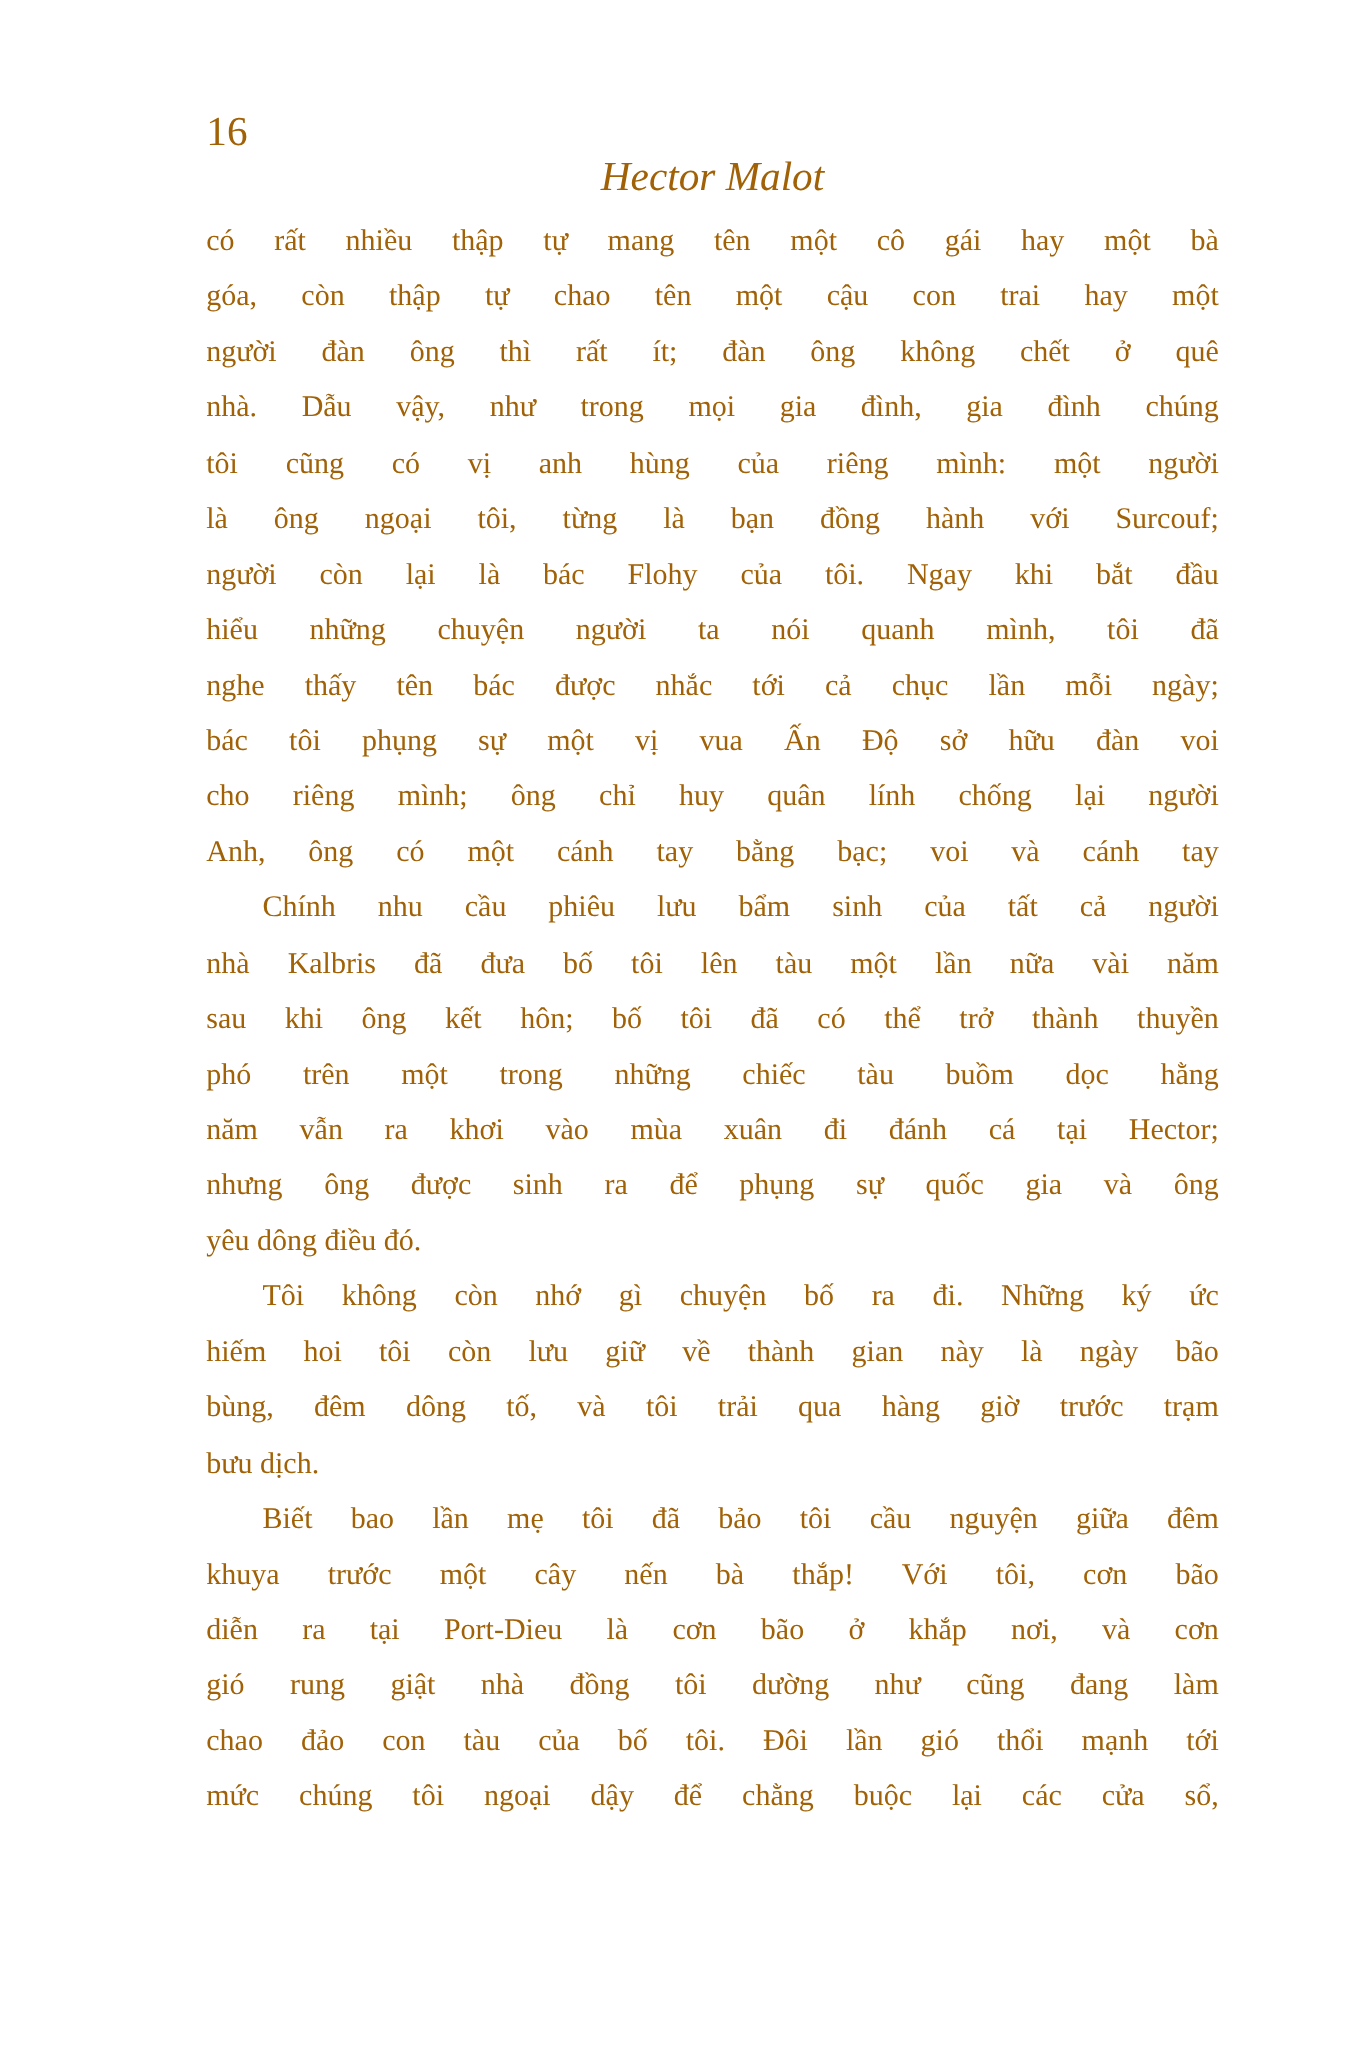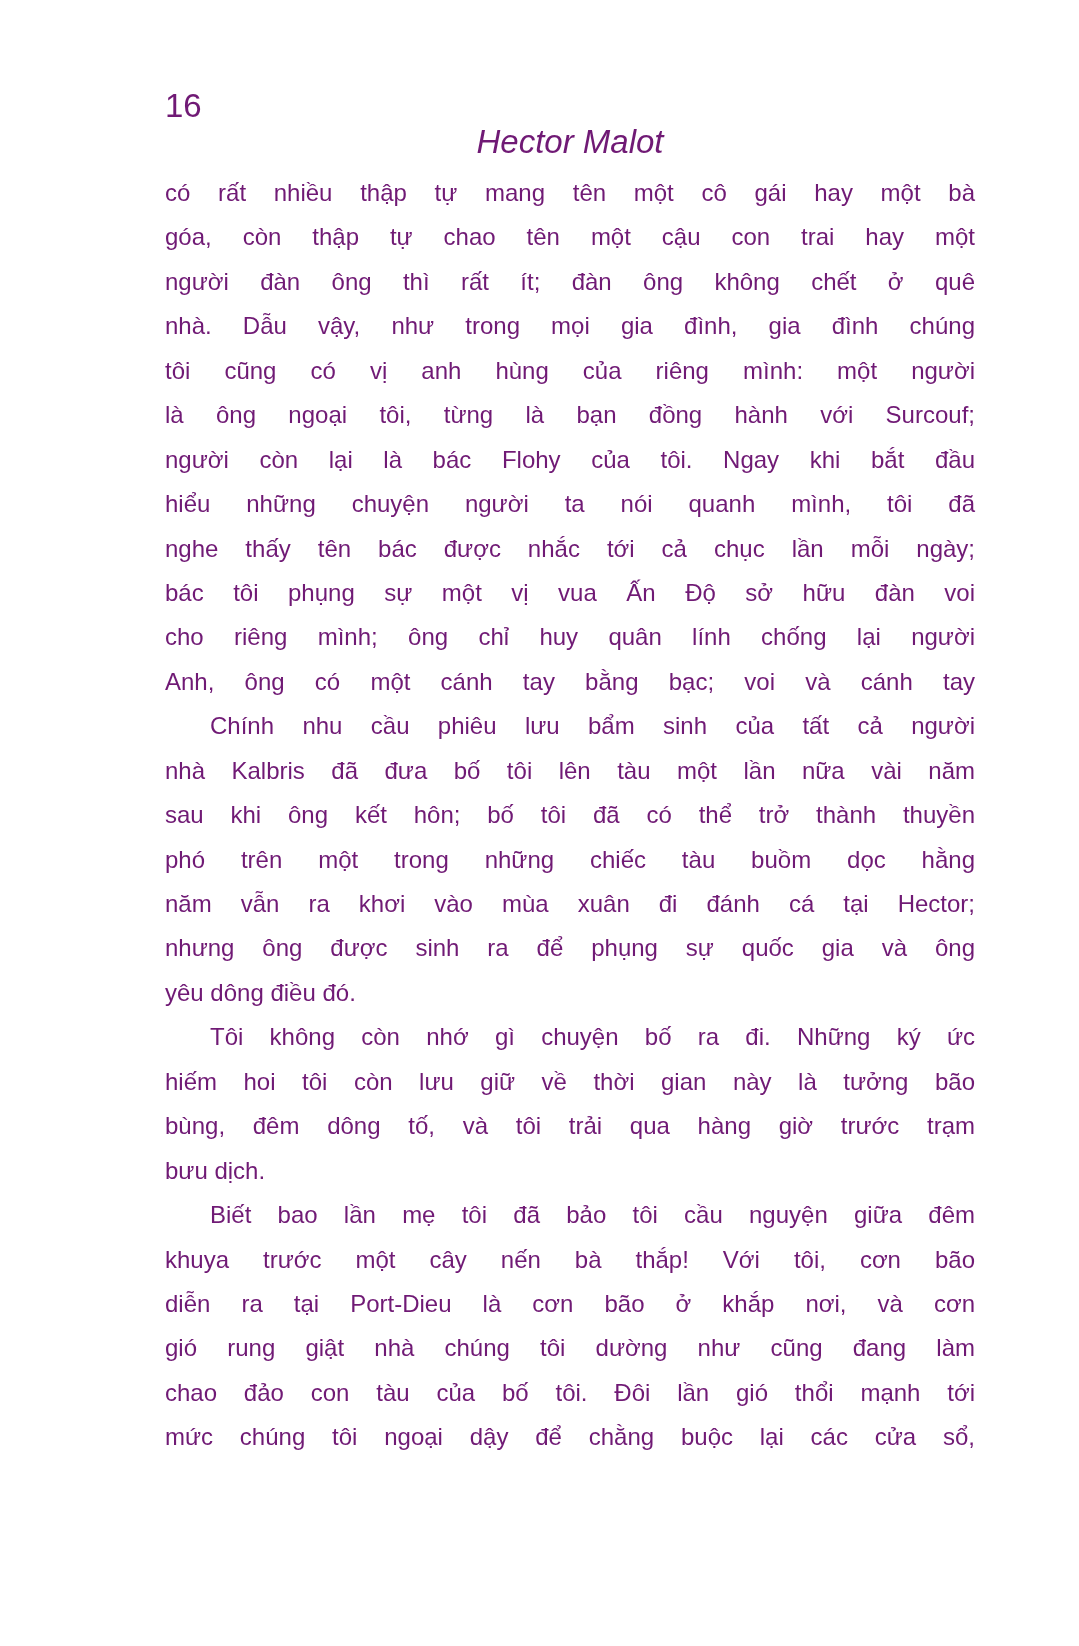--- a/index.html
+++ b/index.html
@@ -6,22 +6,22 @@
     margin: 0;
     padding: 0;
     background: #ffffff;
   }
   .book-page {
     position: relative;
     width: 1079px;
     height: 1646px;
     background: #ffffff;
     overflow: hidden;
-    color: #701a75;
-    font-family: Liberation Sans, sans-serif;
+    color: #a16207;
+    font-family: Liberation Serif, serif;
   }
   .running-header {
     position: absolute;
     top: 88px;
     left: 165px;
     width: 810px;
     height: 42px;
     font-size: 33px;
     line-height: 36px;
   }
@@ -84,23 +84,23 @@
       <div class="line">cho riêng mình; ông chỉ huy quân lính chống lại người</div>
       <div class="line">Anh, ông có một cánh tay bằng bạc; voi và cánh tay</div>
       <div class="line indent">Chính nhu cầu phiêu lưu bẩm sinh của tất cả người</div>
       <div class="line">nhà Kalbris đã đưa bố tôi lên tàu một lần nữa vài năm</div>
       <div class="line">sau khi ông kết hôn; bố tôi đã có thể trở thành thuyền</div>
       <div class="line">phó trên một trong những chiếc tàu buồm dọc hằng</div>
       <div class="line">năm vẫn ra khơi vào mùa xuân đi đánh cá tại Hector;</div>
       <div class="line">nhưng ông được sinh ra để phụng sự quốc gia và ông</div>
       <div class="line par-end">yêu dông điều đó.</div>
       <div class="line indent">Tôi không còn nhớ gì chuyện bố ra đi. Những ký ức</div>
-      <div class="line">hiếm hoi tôi còn lưu giữ về thời gian này là tưởng bão</div>
+      <div class="line">hiếm hoi tôi còn lưu giữ về thành gian này là ngày bão</div>
       <div class="line">bùng, đêm dông tố, và tôi trải qua hàng giờ trước trạm</div>
       <div class="line par-end">bưu dịch.</div>
       <div class="line indent">Biết bao lần mẹ tôi đã bảo tôi cầu nguyện giữa đêm</div>
       <div class="line">khuya trước một cây nến bà thắp! Với tôi, cơn bão</div>
       <div class="line">diễn ra tại Port-Dieu là cơn bão ở khắp nơi, và cơn</div>
-      <div class="line">gió rung giật nhà chúng tôi dường như cũng đang làm</div>
+      <div class="line">gió rung giật nhà đồng tôi dường như cũng đang làm</div>
       <div class="line">chao đảo con tàu của bố tôi. Đôi lần gió thổi mạnh tới</div>
       <div class="line">mức chúng tôi ngoại dậy để chằng buộc lại các cửa sổ,</div>
     </div>
 </div>
 
 </body></html>

